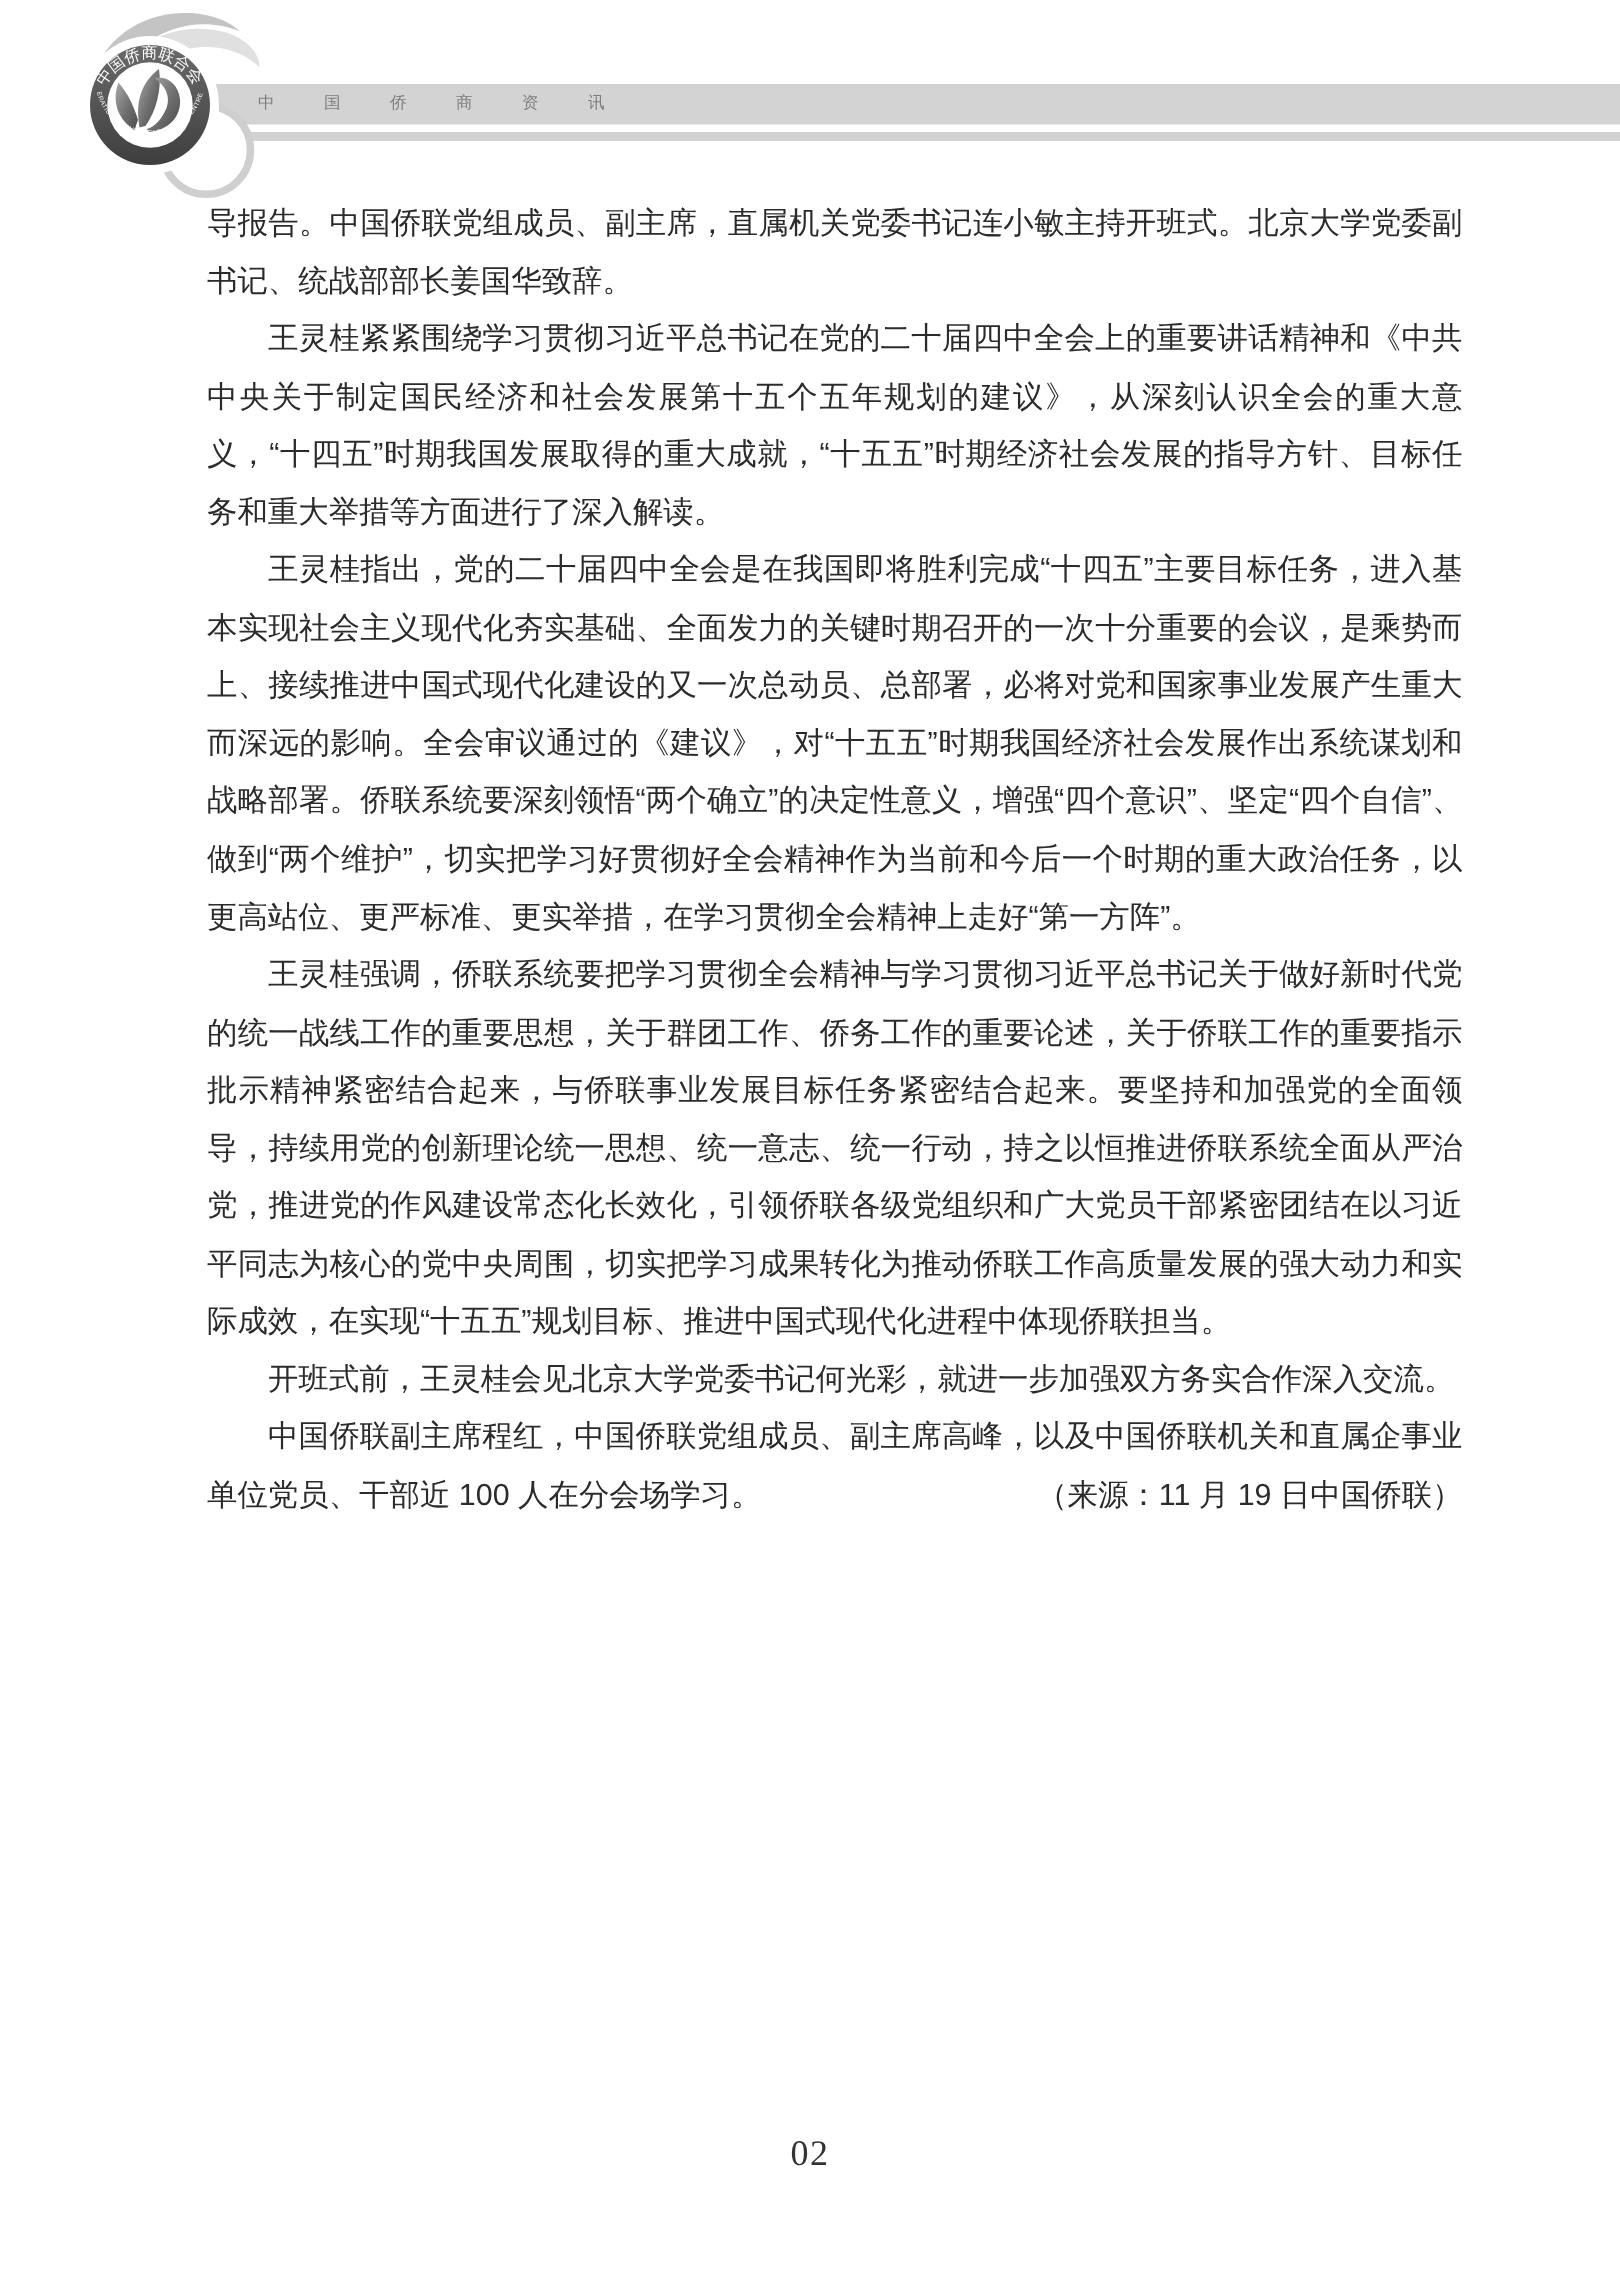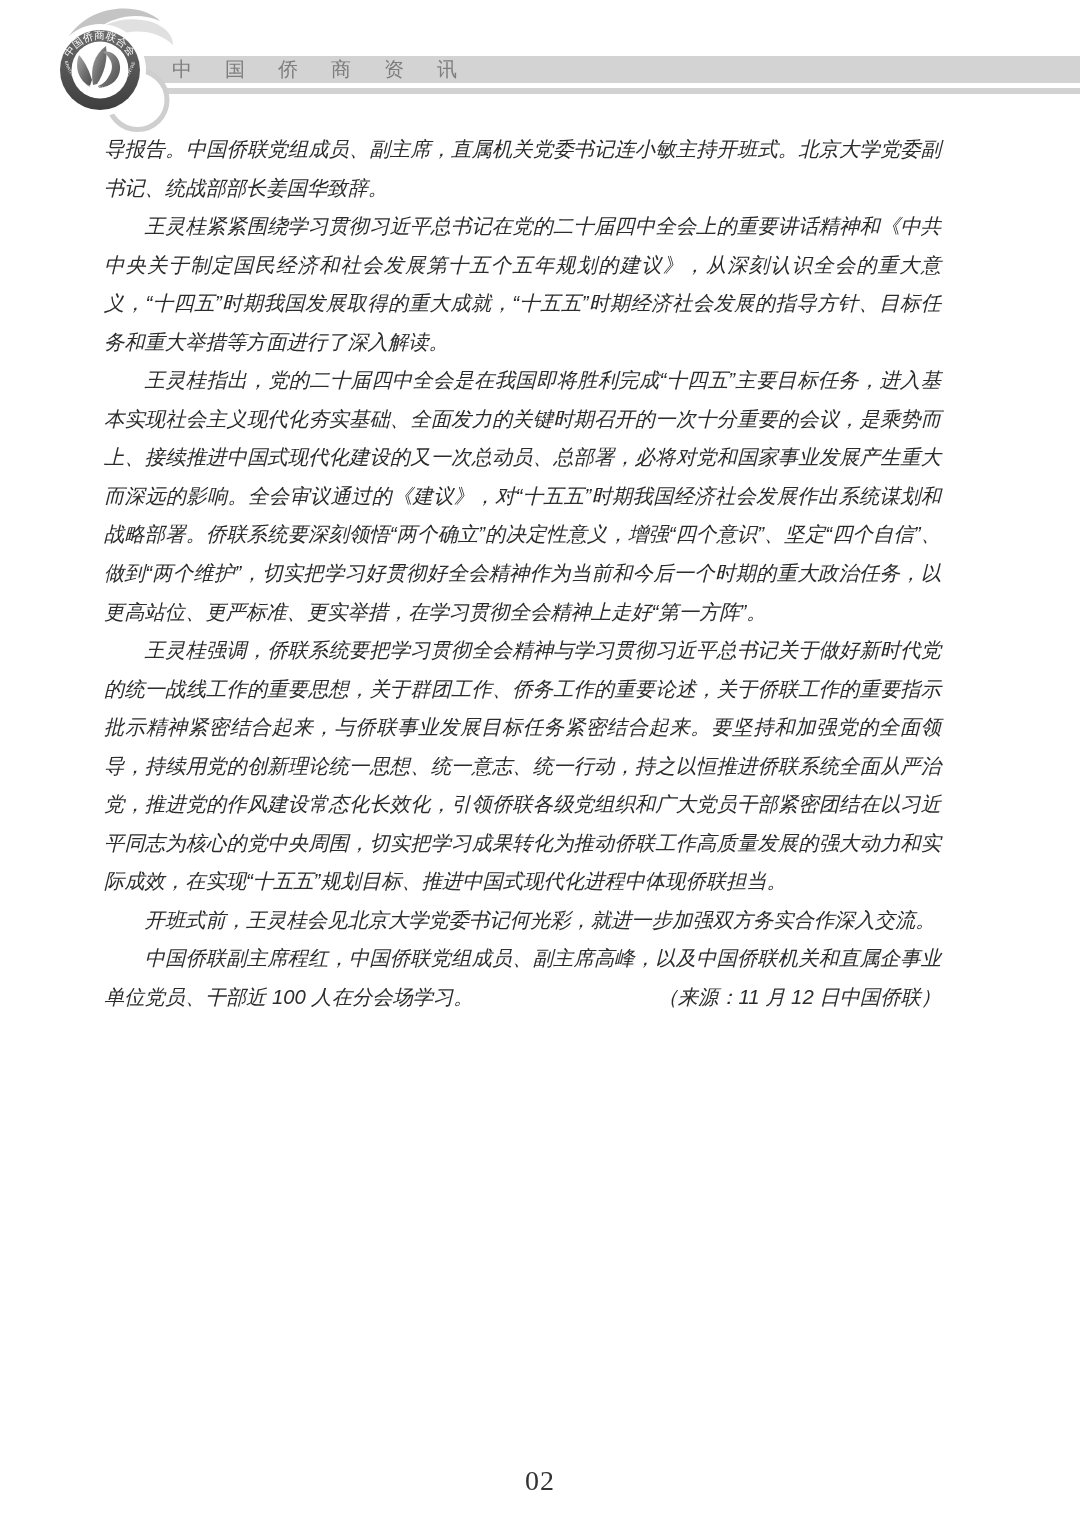--- a/index.html
+++ b/index.html
@@ -15,42 +15,42 @@
   .banner-bar {
     position: absolute; left: 60px; right: 0; top: 56px; height: 27px;
     background: #d3d3d3;
   }
   .banner-thin {
     position: absolute; left: 84px; right: 0; top: 88px; height: 6px;
     background: #d2d2d2;
   }
   .banner-title {
     position: absolute; left: 172px; top: 56px; height: 27px;
-    line-height: 27px; font-size: 20px; letter-spacing: 33px;
+    line-height: 27px; font-size: 11px; letter-spacing: 33px;
     color: #7d7d7d; white-space: nowrap;
   }
   .logo-svg { position: absolute; left: 0; top: 0; }
 
   
   .article {
-    position: absolute; left: 104px; top: 130px; width: 837px;
+    position: absolute; left: 138px; top: 130px; width: 837px;
     font-size: 20.3px; line-height: 38.55px; color: #2b2b2b;
-    text-align: justify; text-justify: inter-ideograph; font-style: italic;
+    text-align: justify; text-justify: inter-ideograph;
   }
   .article p { margin: 0; text-indent: 2em; }
   .article p.no-indent { text-indent: 0; }
   .article p.with-source { position: relative; }
   .source-note { position: absolute; right: 0; bottom: 0; white-space: nowrap; }
 
   
   .page-number {
-    position: absolute; left: 0; top: 1465px; width: 100%;
+    position: absolute; left: 0; top: 1423px; width: 100%;
     text-align: center;
     font-family: "Liberation Serif", "DejaVu Serif", serif;
-    font-size: 28px; letter-spacing: 1px; color: #333333;
+    font-size: 24px; letter-spacing: 1px; color: #333333;
   }
 </style>
 </head>
 <body>
 
 <div>
 
   <div class="banner-bar"></div>
   <div class="banner-thin"></div>
   <div class="banner-title">中国侨商资讯</div>
@@ -99,19 +99,19 @@
   </svg>
 
   <div class="article">
     <p class="no-indent">导报告。中国侨联党组成员、副主席，直属机关党委书记连小敏主持开班式。北京大学党委副书记、统战部部长姜国华致辞。</p>
     <p>王灵桂紧紧围绕学习贯彻习近平总书记在党的二十届四中全会上的重要讲话精神和《中共中央关于制定国民经济和社会发展第十五个五年规划的建议》，从深刻认识全会的重大意义，“十四五”时期我国发展取得的重大成就，“十五五”时期经济社会发展的指导方针、目标任务和重大举措等方面进行了深入解读。</p>
     <p>王灵桂指出，党的二十届四中全会是在我国即将胜利完成“十四五”主要目标任务，进入基本实现社会主义现代化夯实基础、全面发力的关键时期召开的一次十分重要的会议，是乘势而上、接续推进中国式现代化建设的又一次总动员、总部署，必将对党和国家事业发展产生重大而深远的影响。全会审议通过的《建议》，对“十五五”时期我国经济社会发展作出系统谋划和战略部署。侨联系统要深刻领悟“两个确立”的决定性意义，增强“四个意识”、坚定“四个自信”、做到“两个维护”，切实把学习好贯彻好全会精神作为当前和今后一个时期的重大政治任务，以更高站位、更严标准、更实举措，在学习贯彻全会精神上走好“第一方阵”。</p>
     <p>王灵桂强调，侨联系统要把学习贯彻全会精神与学习贯彻习近平总书记关于做好新时代党的统一战线工作的重要思想，关于群团工作、侨务工作的重要论述，关于侨联工作的重要指示批示精神紧密结合起来，与侨联事业发展目标任务紧密结合起来。要坚持和加强党的全面领导，持续用党的创新理论统一思想、统一意志、统一行动，持之以恒推进侨联系统全面从严治党，推进党的作风建设常态化长效化，引领侨联各级党组织和广大党员干部紧密团结在以习近平同志为核心的党中央周围，切实把学习成果转化为推动侨联工作高质量发展的强大动力和实际成效，在实现“十五五”规划目标、推进中国式现代化进程中体现侨联担当。</p>
     <p>开班式前，王灵桂会见北京大学党委书记何光彩，就进一步加强双方务实合作深入交流。</p>
     <p class="with-source">
       <span>中国侨联副主席程红，中国侨联党组成员、副主席高峰，以及中国侨联机关和直属企事业单位党员、干部近 100 人在分会场学习。</span>
-      <span class="source-note">（来源：11 月 12 日中国侨联）</span>
+      <span class="source-note">（来源：11 月 19 日中国侨联）</span>
     </p>
   </div>
 
   <div class="page-number">02</div>
 
 </div>
 
 </body></html>

